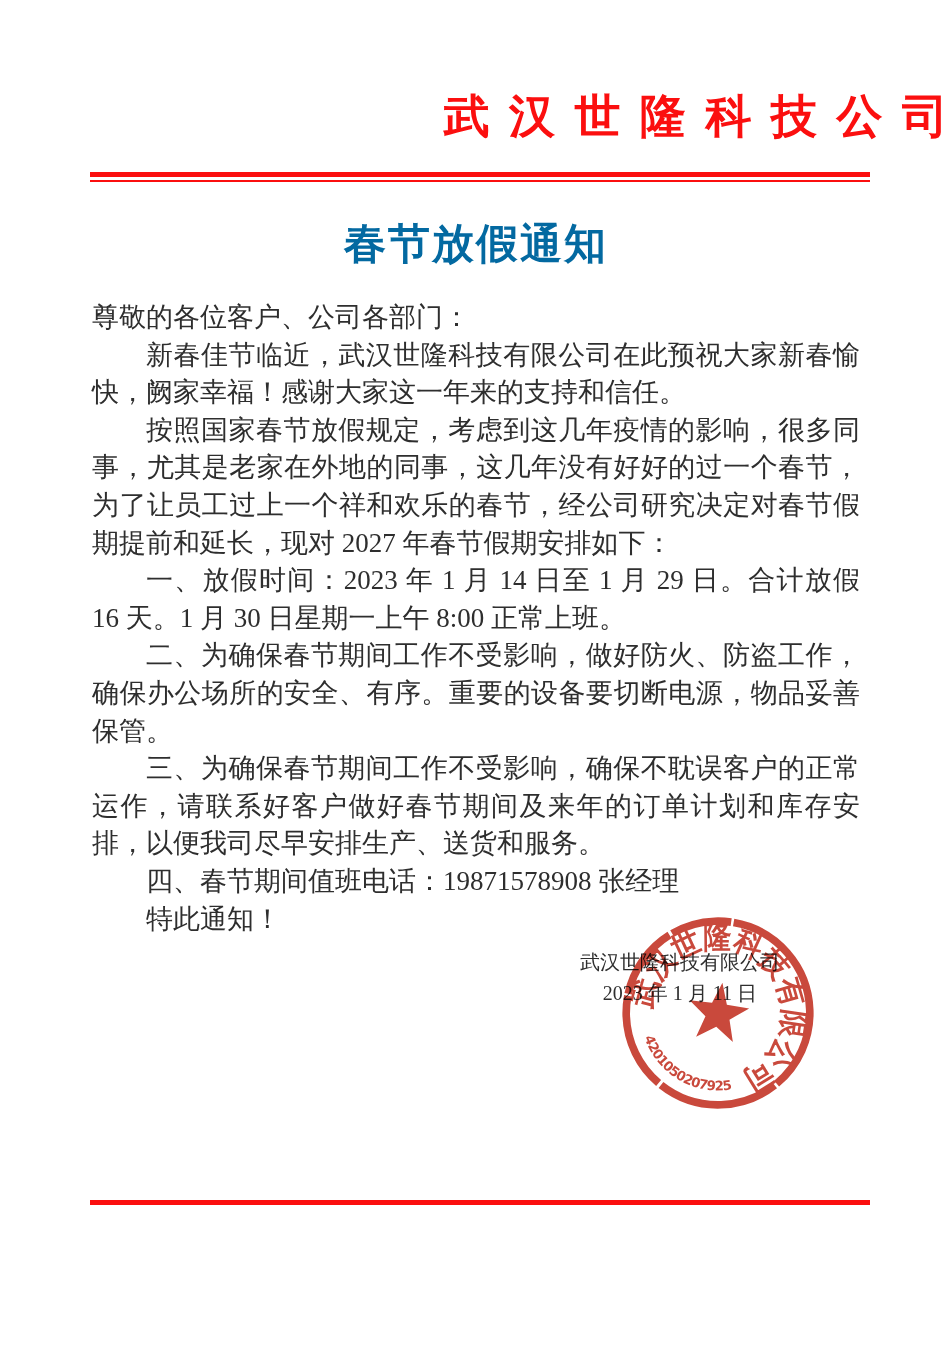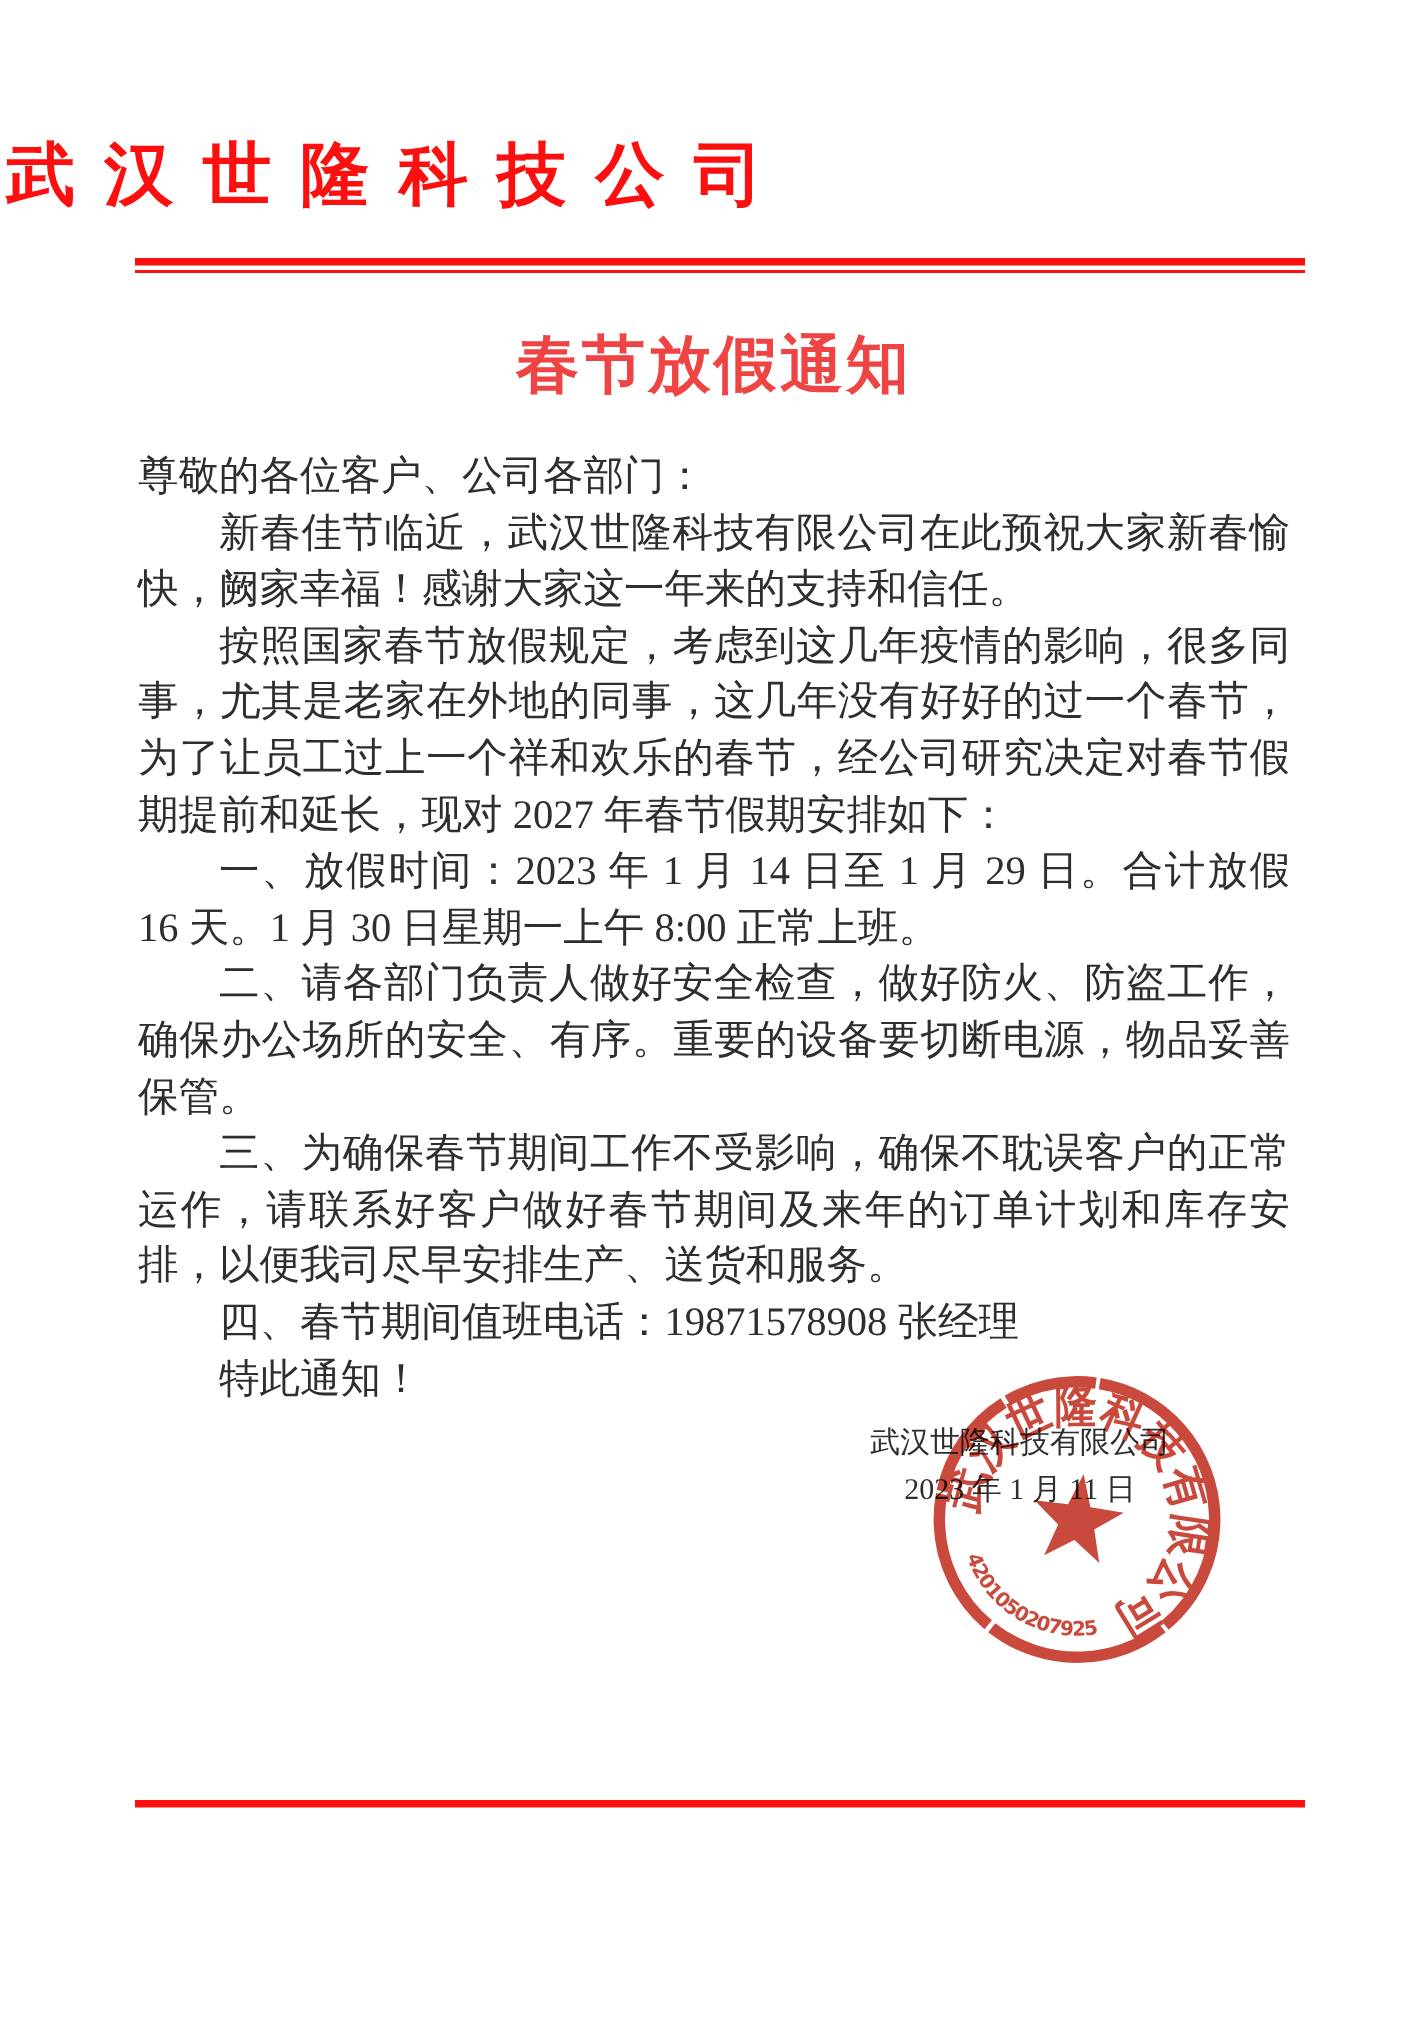--- a/index.html
+++ b/index.html
@@ -10,36 +10,36 @@
   html,body{margin:0;padding:0;background:#ffffff;}
   .page{
     position:relative;
     width:952px;height:1346px;
     background:#ffffff;
     overflow:hidden;
     font-family:"Liberation Serif","DejaVu Serif",serif;
   }
   .company-header{
     position:absolute;top:90px;left:0;width:100%;
-    text-align:left;
+    text-align:right;
     font-size:46px;font-weight:700;
     letter-spacing:4px;text-indent:4px;
     color:var(--accent-red);
     line-height:54px;
     white-space:nowrap;
   }
   .rule-double{
     position:absolute;top:172px;left:90px;width:780px;height:3px;
     border-top:5px solid var(--accent-red);
     border-bottom:2.5px solid var(--accent-red);
   }
   .doc-title{
     position:absolute;top:218px;left:0;width:100%;
     text-align:center;
-    font-size:42px;font-weight:700;color:#ef4444;
+    font-size:42px;font-weight:700;color:#0369a1;
     letter-spacing:2px;line-height:52px;
   }
   .body-text{
     position:absolute;top:299px;left:92px;width:768px;
     font-size:27px;line-height:37.6px;
     color:var(--ink);
     text-align:justify;
   }
   .body-text p{margin:0;text-indent:2em;}
   .body-text p.salutation{text-indent:0;}
@@ -81,21 +81,21 @@
 
   <div class="rule-double"></div>
 
   <div class="doc-title">春节放假通知</div>
 
   <div class="body-text">
     <p class="salutation">尊敬的各位客户、公司各部门：</p>
     <p>新春佳节临近，武汉世隆科技有限公司在此预祝大家新春愉快，阙家幸福！感谢大家这一年来的支持和信任。</p>
     <p>按照国家春节放假规定，考虑到这几年疫情的影响，很多同事，尤其是老家在外地的同事，这几年没有好好的过一个春节，为了让员工过上一个祥和欢乐的春节，经公司研究决定对春节假期提前和延长，现对 2027 年春节假期安排如下：</p>
     <p>一、放假时间：2023 年 1 月 14 日至 1 月 29 日。合计放假 16 天。1 月 30 日星期一上午 8:00 正常上班。</p>
-    <p>二、请各部门负责人做好安全检查，做好防火、防盗工作，确保办公场所的安全、有序。重要的设备要切断电源，物品妥善保管。</p>
+    <p>二、为确保春节期间工作不受影响，做好防火、防盗工作，确保办公场所的安全、有序。重要的设备要切断电源，物品妥善保管。</p>
     <p>三、为确保春节期间工作不受影响，确保不耽误客户的正常运作，请联系好客户做好春节期间及来年的订单计划和库存安排，以便我司尽早安排生产、送货和服务。</p>
     <p>四、春节期间值班电话：19871578908 张经理</p>
     <p>特此通知！</p>
   </div>
 
   <div class="signature">
     <div>武汉世隆科技有限公司</div>
     <div>2023 年 1 月 11 日</div>
   </div>
 

